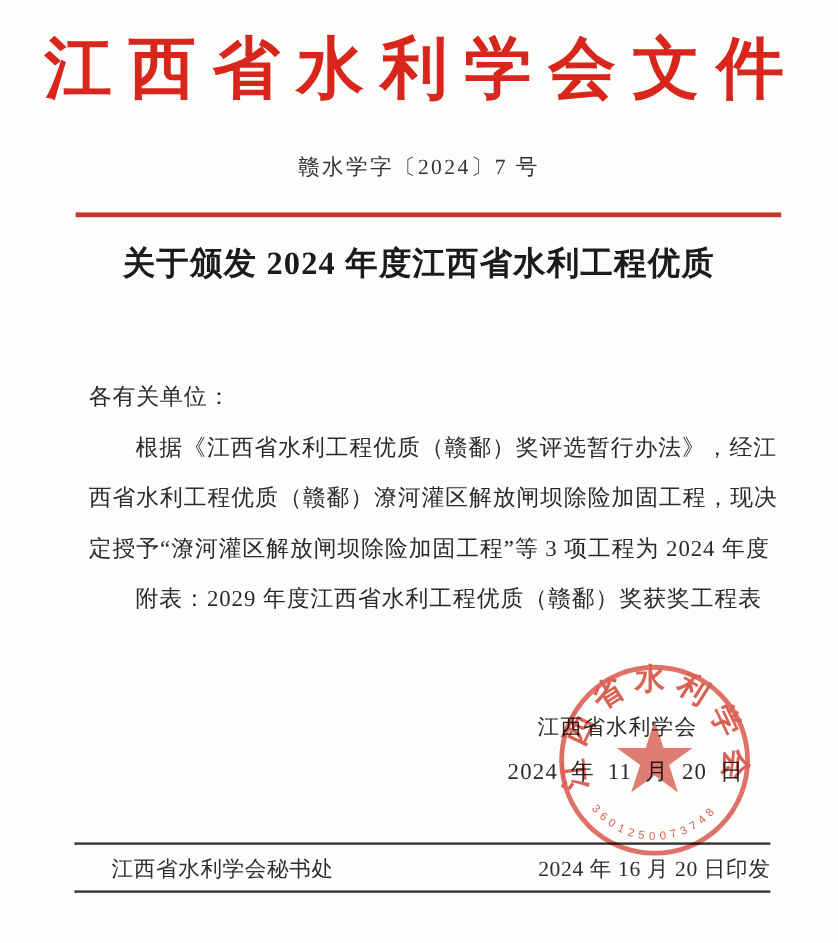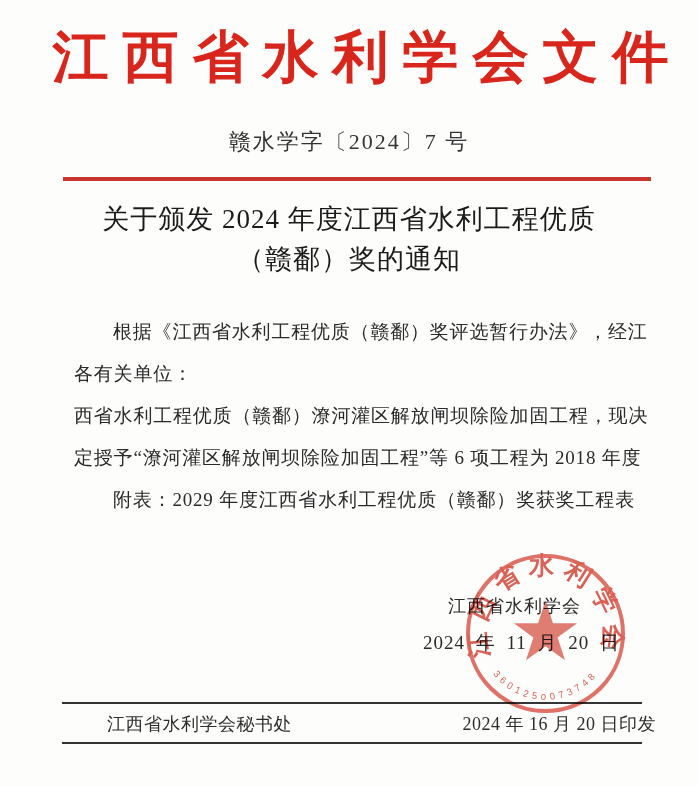--- a/index.html
+++ b/index.html
@@ -9,49 +9,48 @@
     width: 698px;
     height: 786px;
     background: #fdfdfc;
     overflow: hidden;
     font-family: "Liberation Serif", serif;
     color: #282828;
   }
   .header-title {
     position: absolute;
     top: 20px; left: 0; right: 0;
-    text-align: center;
     color: #d9261c;
     font-size: 56px;
     font-weight: 900;
     letter-spacing: 14px;
     white-space: nowrap;
     text-indent: 14px; 
     padding-left: 23px;
   }
   .doc-number {
     position: absolute;
     top: 127px; left: 0; right: 0;
     text-align: center;
-    font-size: 22px;
+    font-size: 18px;
     letter-spacing: 2px;
     color: #333;
   }
   .red-rule {
     position: absolute;
     top: 177px; left: 63px;
     width: 588px; height: 4px;
     background: #c8352c;
   }
   .doc-title {
     position: absolute;
     top: 199px; left: 0; right: 0;
     text-align: center;
     font-size: 27px;
-    font-weight: 400;
+    font-weight: 700;
     line-height: 40px;
     color: #1b1b1b;
     letter-spacing: 1px;
   }
   .body-block {
     position: absolute;
     top: 311px; left: 74px;
     width: 578px;
     font-size: 19px;
     line-height: 42px;
@@ -88,21 +87,21 @@
   .footer-rule {
     position: absolute;
     left: 62px;
     width: 580px; height: 2px;
     background: #343434;
   }
   .footer-rule.top { top: 702px; }
   .footer-rule.bottom { top: 742px; }
   .footer-row {
     position: absolute;
-    top: 712px; left: 76px;
+    top: 712px; left: 62px;
     width: 580px;
     display: flex;
     justify-content: space-between;
     align-items: center;
     font-size: 18px;
     color: #2e2e2e;
     padding-left: 31px;
     letter-spacing: 0.5px;
   }
   .seal-arc-text {
@@ -125,28 +124,27 @@
 <div class="page">
 
   <div class="header-title">江西省水利学会文件</div>
 
   <div class="doc-number">赣水学字〔2024〕7 号</div>
 
   <div class="red-rule"></div>
 
   <div class="doc-title">
     <div>关于颁发 2024 年度江西省水利工程优质</div>
-    <div>（赣鄱）奖的通知</div>
   </div>
 
   <div class="body-block">
+    <div class="body-line">各有关单位：</div>
     <div class="body-line indent">根据《江西省水利工程优质（赣鄱）奖评选暂行办法》，经江</div>
-    <div class="body-line">各有关单位：</div>
     <div class="body-line">西省水利工程优质（赣鄱）潦河灌区解放闸坝除险加固工程，现决</div>
-    <div class="body-line">定授予“潦河灌区解放闸坝除险加固工程”等 6 项工程为 2018 年度</div>
+    <div class="body-line">定授予“潦河灌区解放闸坝除险加固工程”等 3 项工程为 2024 年度</div>
     <div class="body-line indent">附表：2029 年度江西省水利工程优质（赣鄱）奖获奖工程表</div>
   </div>
 
   <div class="sign-org">江西省水利学会</div>
 
   <div class="sign-date">2024 年 11 月 20 日</div>
 
   <svg class="seal" viewBox="0 0 164 164">
     <circle cx="82" cy="82" r="77" fill="none" stroke="#d9564a" stroke-width="4" opacity="0.9"></circle>
     <path id="seal-arc" d="M 26.6 102.2 A 59 59 0 1 1 137.4 102.2" fill="none"></path>

